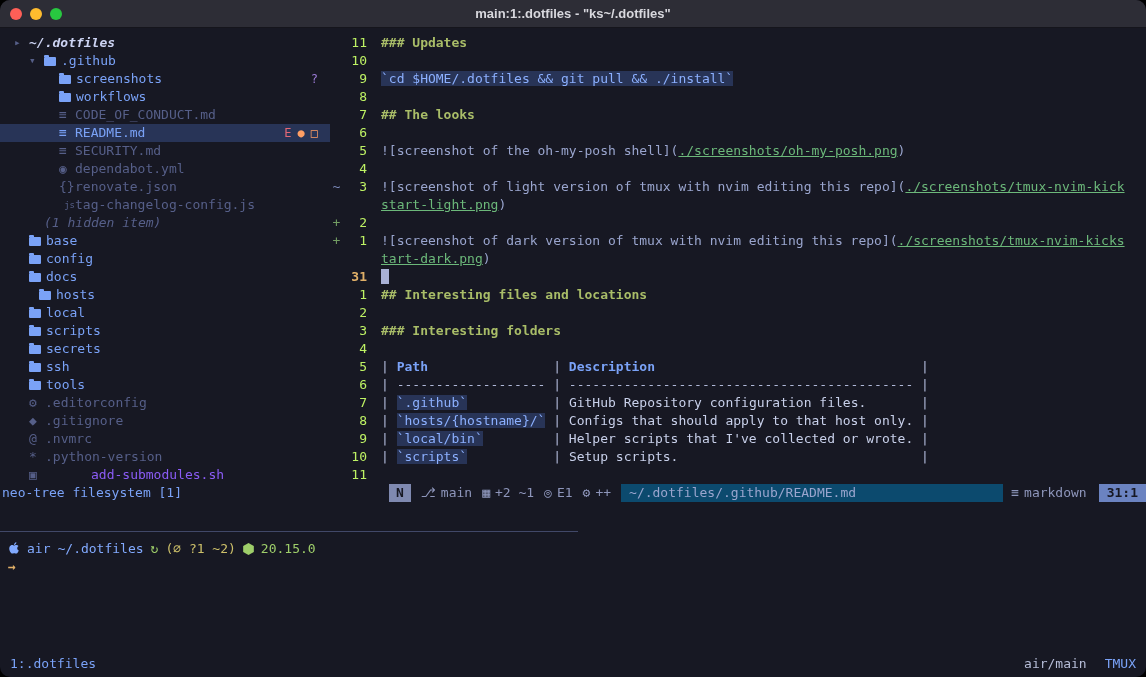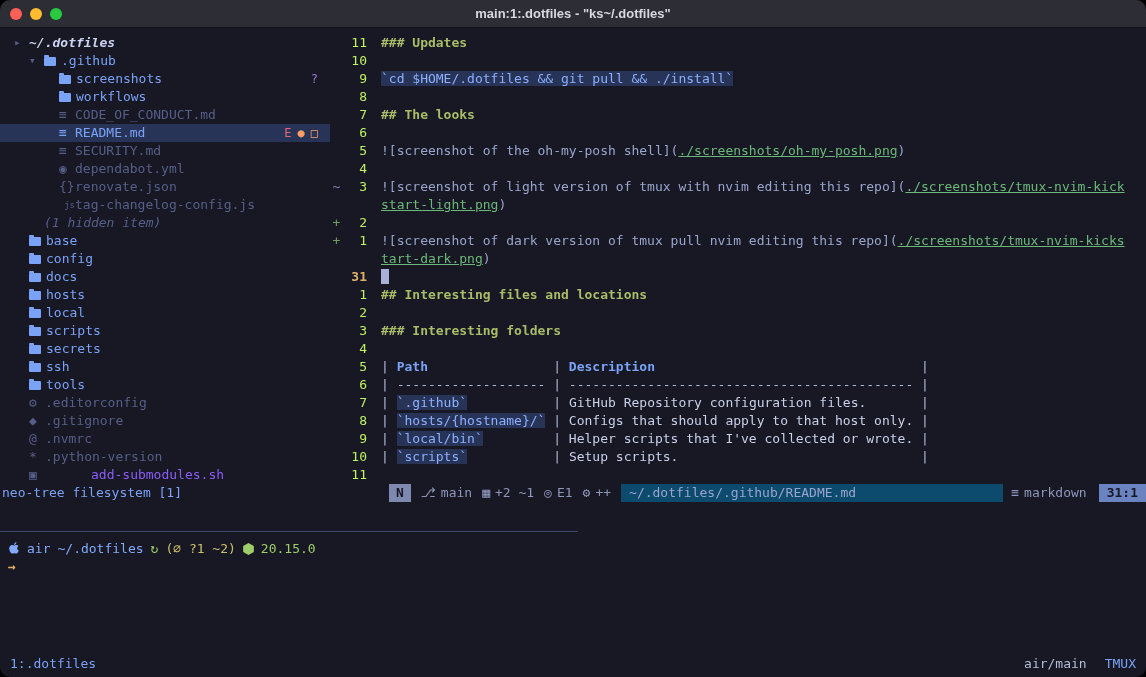--- a/index.html
+++ b/index.html
@@ -109,21 +109,21 @@
           <div class="tree-row" style="padding-left: 59px;"><span class="ic-g">≡</span><span class="lab t-muted">CODE_OF_CONDUCT.md</span></div>
           <div class="tree-row sel" style="padding-left: 59px;"><span class="ic-g" style="color: rgb(122, 162, 247);">≡</span><span class="lab t-selected">README.md</span><span class="badges"><span style="color: rgb(228, 104, 118);">E</span><span style="color: rgb(255, 158, 100);">●</span><span style="color: rgb(255, 158, 100);">□</span></span></div>
           <div class="tree-row" style="padding-left: 59px;"><span class="ic-g">≡</span><span class="lab t-muted">SECURITY.md</span></div>
           <div class="tree-row" style="padding-left: 59px;"><span class="ic-g">◉</span><span class="lab t-muted">dependabot.yml</span></div>
           <div class="tree-row" style="padding-left: 59px;"><span class="ic-g">{}</span><span class="lab t-muted">renovate.json</span></div>
           <div class="tree-row" style="padding-left: 59px; text-align: right;"><span class="ic-g ic-js">js</span><span class="lab t-muted">tag-changelog-config.js</span></div>
           <div class="tree-row" style="padding-left: 44px;"><span class="lab t-hidden">(1 hidden item)</span></div>
           <div class="tree-row" style="padding-left: 29px;"><span class="ic-folder"></span><span class="lab t-folder">base</span></div>
           <div class="tree-row" style="padding-left: 29px;"><span class="ic-folder"></span><span class="lab t-folder">config</span></div>
           <div class="tree-row" style="padding-left: 29px;"><span class="ic-folder"></span><span class="lab t-folder">docs</span></div>
-          <div class="tree-row" style="padding-left: 29px;"><span class="ic-folder"></span><span class="lab t-folder">hosts</span></div>
+          <div class="tree-row" style="padding-left: 39px;"><span class="ic-folder"></span><span class="lab t-folder">hosts</span></div>
           <div class="tree-row" style="padding-left: 29px;"><span class="ic-folder"></span><span class="lab t-folder">local</span></div>
           <div class="tree-row" style="padding-left: 29px;"><span class="ic-folder"></span><span class="lab t-folder">scripts</span></div>
           <div class="tree-row" style="padding-left: 29px;"><span class="ic-folder"></span><span class="lab t-folder">secrets</span></div>
           <div class="tree-row" style="padding-left: 29px;"><span class="ic-folder"></span><span class="lab t-folder">ssh</span></div>
           <div class="tree-row" style="padding-left: 29px;"><span class="ic-folder"></span><span class="lab t-folder">tools</span></div>
           <div class="tree-row" style="padding-left: 29px;"><span class="ic-g">⚙</span><span class="lab t-muted">.editorconfig</span></div>
           <div class="tree-row" style="padding-left: 29px;"><span class="ic-g">◆</span><span class="lab t-muted">.gitignore</span></div>
           <div class="tree-row" style="padding-left: 29px;"><span class="ic-g">@</span><span class="lab t-muted">.nvmrc</span></div>
           <div class="tree-row" style="padding-left: 29px;"><span class="ic-g">*</span><span class="lab t-muted">.python-version</span></div>
           <div class="tree-row" style="padding-left: 29px;"><span class="ic-g">▣</span><span class="lab t-file">add-submodules.sh</span></div>
@@ -182,21 +182,21 @@
             <span class="txt"><span class="s-url">start-light.png</span><span class="s-linktext">)</span></span>
           </div>
           <div class="buf-row">
             <span class="sign add">+</span>
             <span class="num">2</span>
             <span class="txt"></span>
           </div>
           <div class="buf-row">
             <span class="sign add">+</span>
             <span class="num">1</span>
-            <span class="txt"><span class="s-linktext">![screenshot of dark version of tmux pull nvim editing this repo](</span><span class="s-url">./screenshots/tmux-nvim-kicks</span></span>
+            <span class="txt"><span class="s-linktext">![screenshot of dark version of tmux with nvim editing this repo](</span><span class="s-url">./screenshots/tmux-nvim-kicks</span></span>
           </div>
           <div class="buf-row">
             <span class="sign"> </span>
             <span class="num"></span>
             <span class="txt"><span class="s-url">tart-dark.png</span><span class="s-linktext">)</span></span>
           </div>
           <div class="buf-row">
             <span class="sign"> </span>
             <span class="num cur">31</span>
             <span class="txt"><span class="s-cursor"> </span></span>

